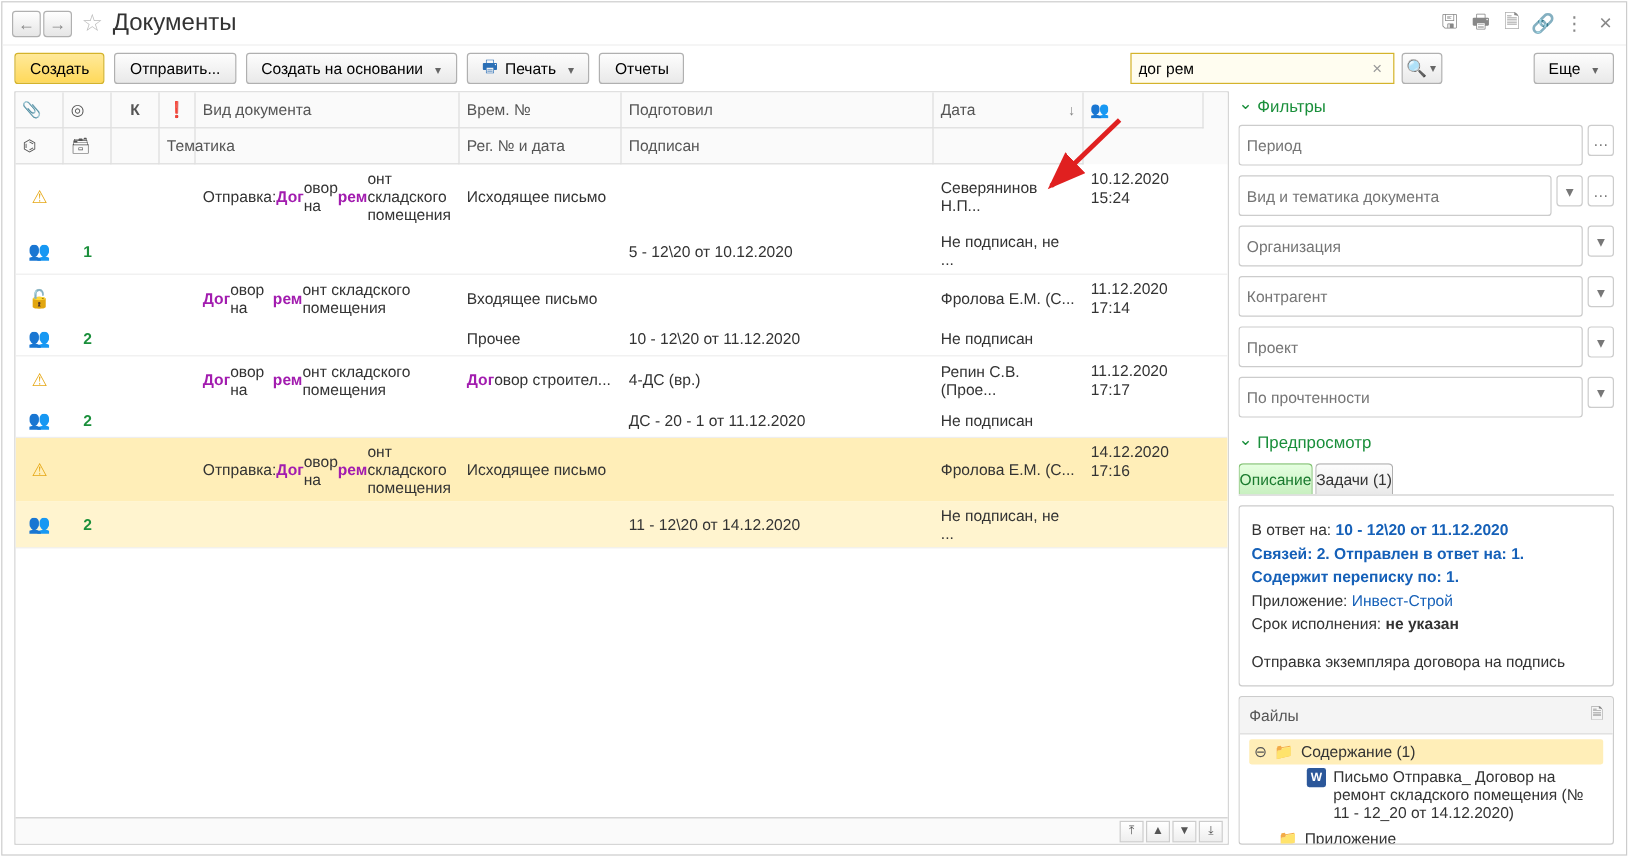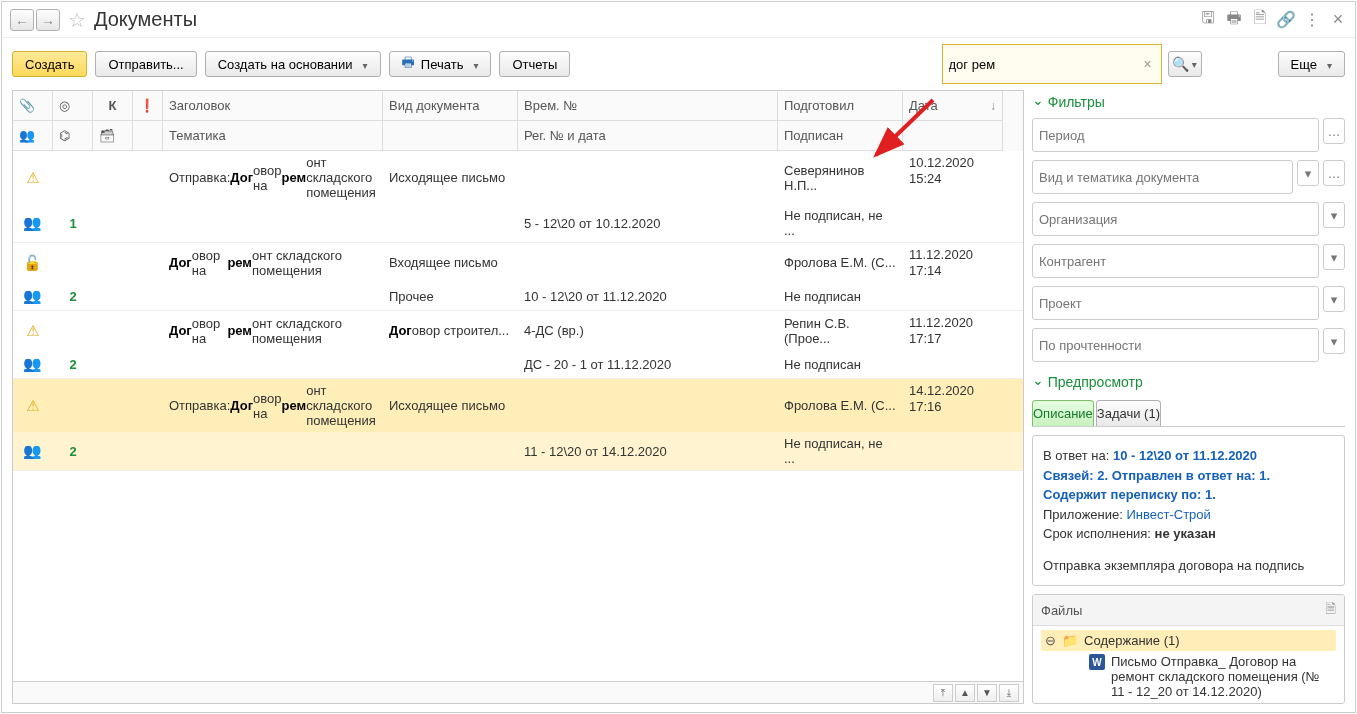--- a/index.html
+++ b/index.html
@@ -65,21 +65,21 @@
     align-items: center;
     font-size: 13px;
     gap: 6px;
   }
   .btn.primary { background: linear-gradient(#ffe99a,#ffd95a); border-color:#d4b32b;}
   .btn .caret::after { content:"▾"; font-size:10px; color:#666; margin-left:4px;}
   .btn .printer { color:#2a6fb6; font-size:14px;}
   .toolbar-spacer { flex:1; }
   .search-wrap { display:flex; align-items:center; }
   .search-input {
-    height: 40px;
+    height: 26px;
     width: 220px;
     border: 1px solid #d4b32b;
     background: #fffdf0;
     padding: 0 25px 0 6px;
     font-size: 13px;
     outline: none;
   }
   .search-clear {
     margin-left: -18px;
     color: #999;
@@ -140,21 +140,21 @@
     font-size:13px;
     display:flex;
     align-items:center;
     min-height:28px;
   }
   .td.icon { justify-content:center; color:#e6a817; font-size:15px;}
   .td.icon.green { color:#2a9d4a;}
   .td.icon.grey { color:#999;}
   .row-pair.selected .trow { background:#ffeeb8; }
   .row-pair.selected .trow.sub { background:#fff4cf; }
-  .hl { color:#000000; font-weight:bold;}
+  .hl { color:#a21caf; font-weight:bold;}
   .tfoot {
     height:22px;
     border-top:1px solid #ccc;
     background:#fafafa;
     display:flex;
     justify-content:flex-end;
     align-items:center;
     padding-right:4px;
   }
   .tfoot .navb {
@@ -318,21 +318,20 @@
   </div>
 
   <div class="main-area">
 
     <div class="table-wrap">
       <div class="thead">
         <div class="th">📎</div>
         <div class="th">◎</div>
         <div class="th" style="font-weight:bold;justify-content:center">К</div>
         <div class="th" style="justify-content:center;color:#555">❗</div>
-        <div class="th">Заголовок</div>
         <div class="th">Вид документа</div>
         <div class="th">Врем. №</div>
         <div class="th">Подготовил</div>
         <div class="th">
             <span>Дата</span>
             <span class="sort">↓</span>
           </div>
 
         <div class="th row2">👥</div>
         <div class="th row2">⌬</div>

